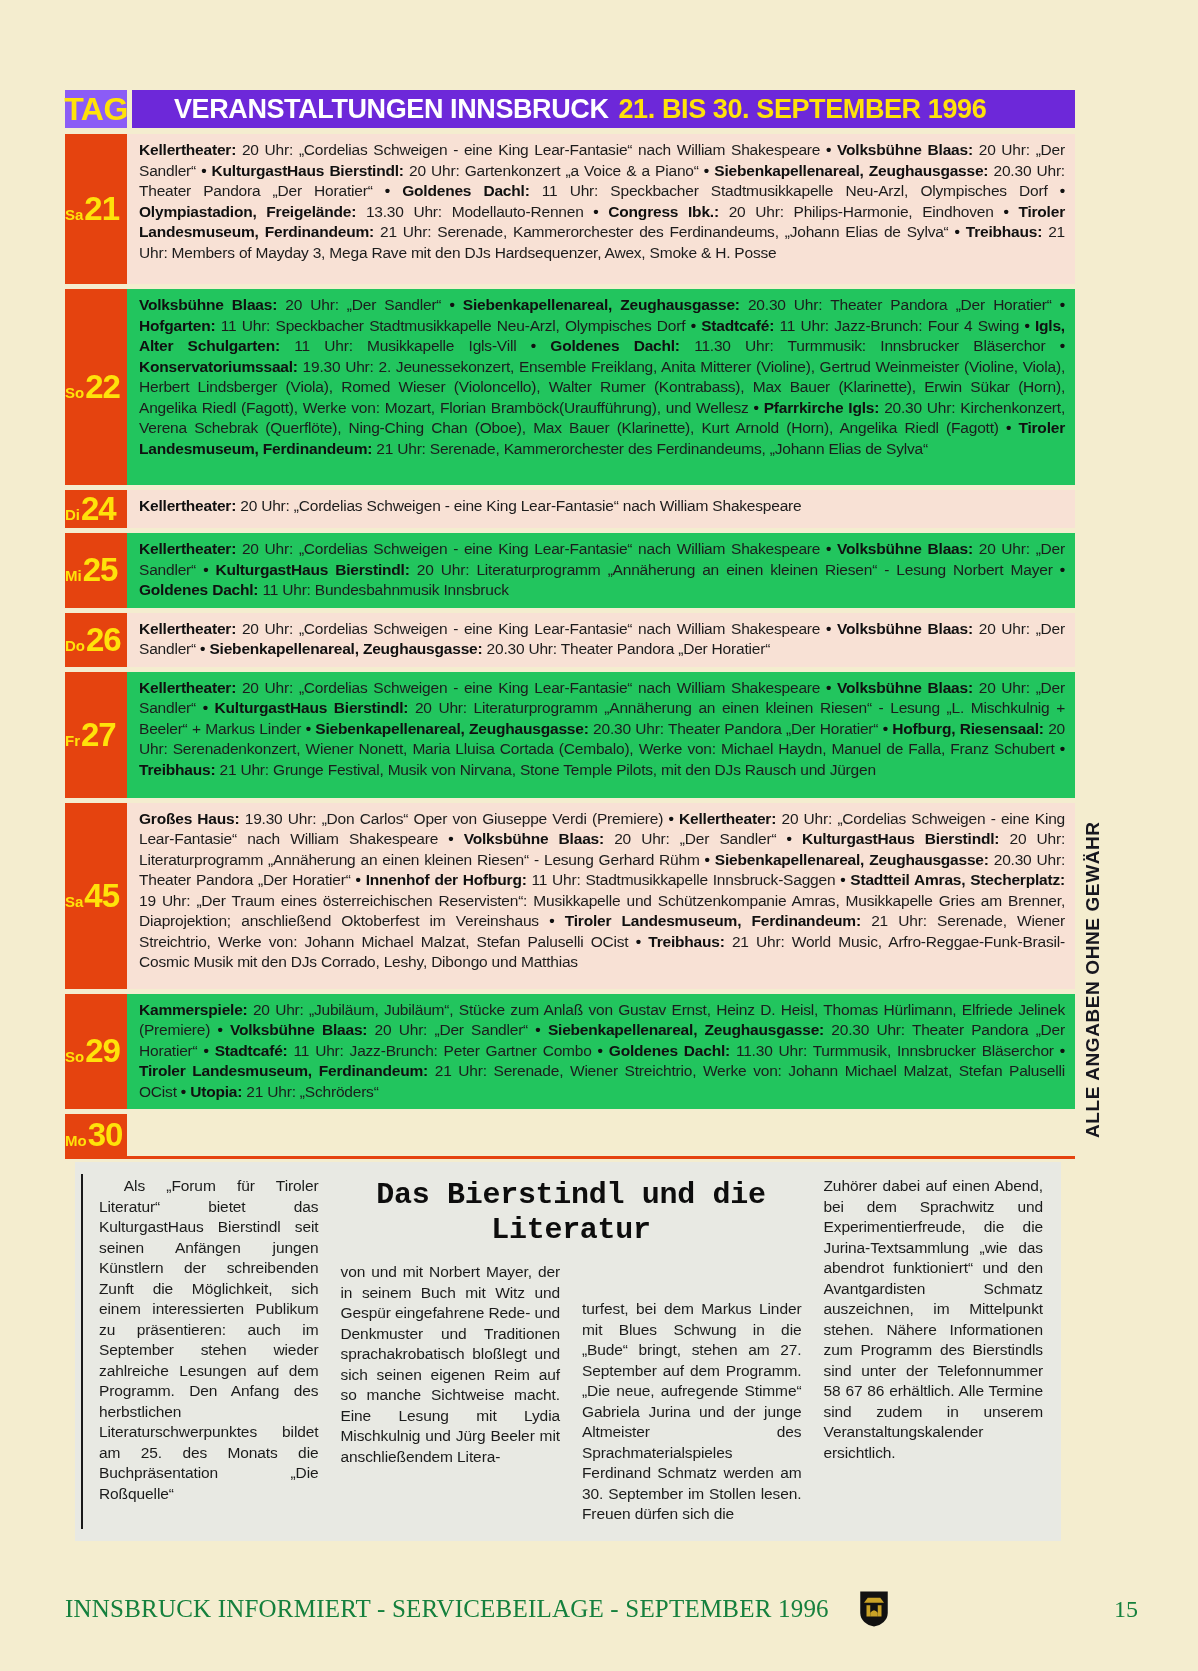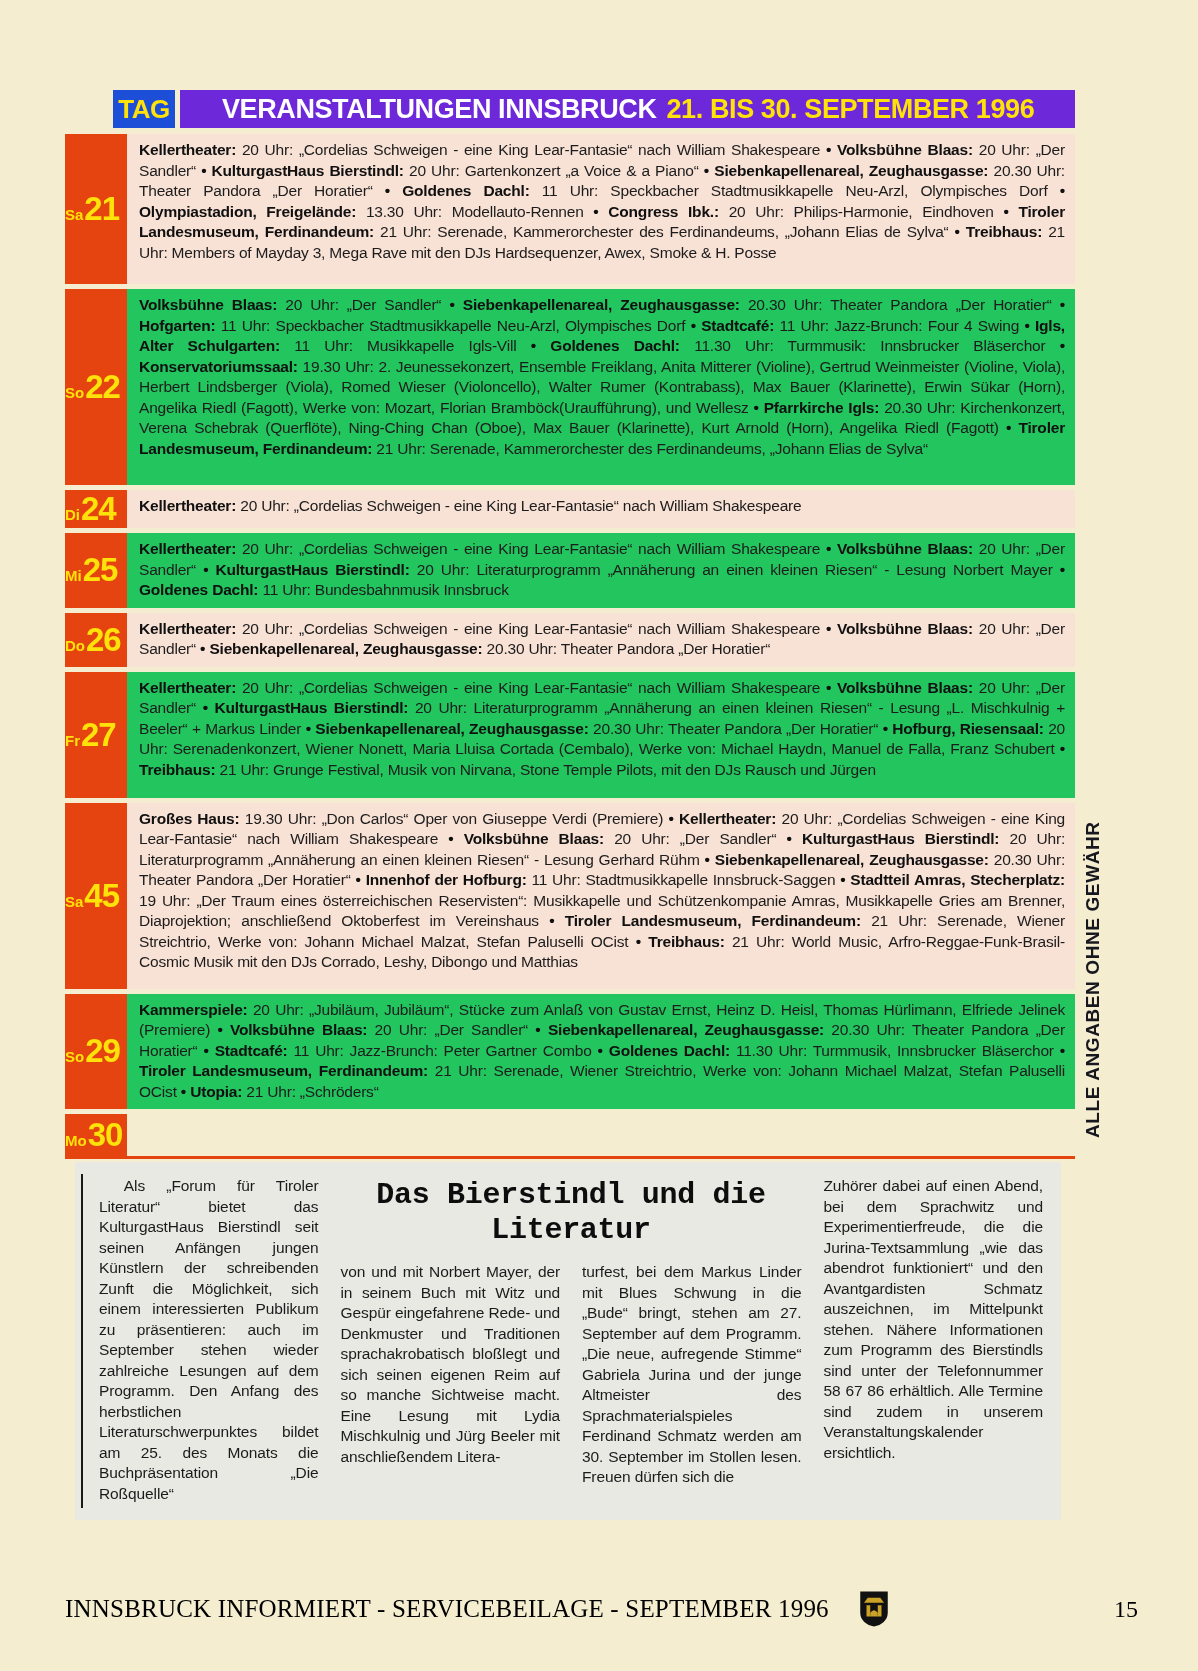--- a/index.html
+++ b/index.html
@@ -6,23 +6,23 @@
   body{
     width:1198px;height:1671px;position:relative;overflow:hidden;
     background:#f4edcf;
     font-family:"Liberation Sans",sans-serif;
     color:#1c1c1c;
   }
   
   .content{position:absolute;left:65px;top:90px;width:1010px;}
   .header-bar{display:flex;gap:5px;height:38px;}
   .tag-cell{
-    width:62px;background:#1d4ed8;color:#ffe20a;
+    width:62px;background:#8b5cf6;color:#ffe20a;
     display:flex;align-items:center;justify-content:center;
-    font-weight:bold;font-size:26px;letter-spacing:-0.5px;margin-left:48px;
+    font-weight:bold;font-size:32px;letter-spacing:-0.5px;
   }
   .title-cell{
     flex:1;background:#6d28d9;display:flex;align-items:center;
     padding-left:42px;white-space:nowrap;
     font-weight:bold;font-size:27px;letter-spacing:-0.4px;
   }
   .title-main{color:#ffffff;margin-right:10px;}
   .title-dates{color:#ffe20a;}
   .rows{margin-top:6px;display:flex;flex-direction:column;gap:5px;}
   .cal-row{display:flex;}
@@ -76,27 +76,27 @@
     grid-column:2 / span 2;grid-row:1;
     font-size:30px;line-height:35px;font-weight:bold;color:#0d0d0d;
     text-align:center;padding:2px 0 8px 0;letter-spacing:-0.3px;font-family:Liberation Mono, monospace;
   }
   .art-col{
     font-size:15.5px;line-height:20.5px;text-align:justify;color:#1b1b1b;
     letter-spacing:-0.1px;
   }
   .art-col.c1{grid-column:1;grid-row:1 / span 2;text-indent:1.6em;}
   .art-col.c2{grid-column:2;grid-row:2;}
-  .art-col.c3{grid-column:3;grid-row:2;}
+  .art-col.c3{grid-column:3;grid-row:2;margin-top:37px;}
   .art-col.c4{grid-column:4;grid-row:1 / span 2;}
   
   .footer{
     position:absolute;left:65px;right:60px;top:1588px;height:42px;
     display:flex;align-items:center;
-    font-family:"Liberation Serif",serif;color:#000000;
+    font-family:"Liberation Serif",serif;color:#15803d;
   }
   .footer-text{font-size:25px;letter-spacing:0.2px;white-space:nowrap;}
   .crest{margin-left:30px;display:flex;align-items:center;}
   .page-number{margin-left:auto;font-size:24px;}
 </style>
 </head>
 <body>
 
 <div class="content">
   <div class="header-bar">

